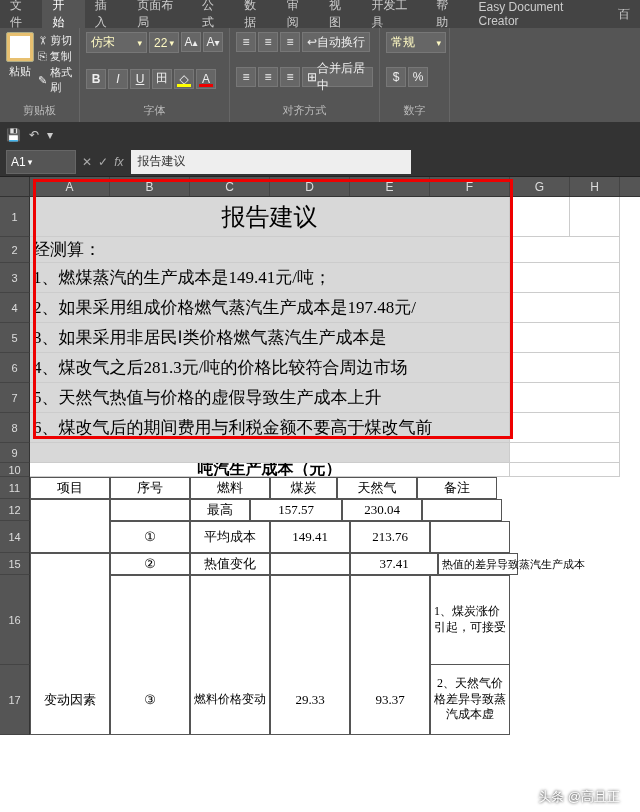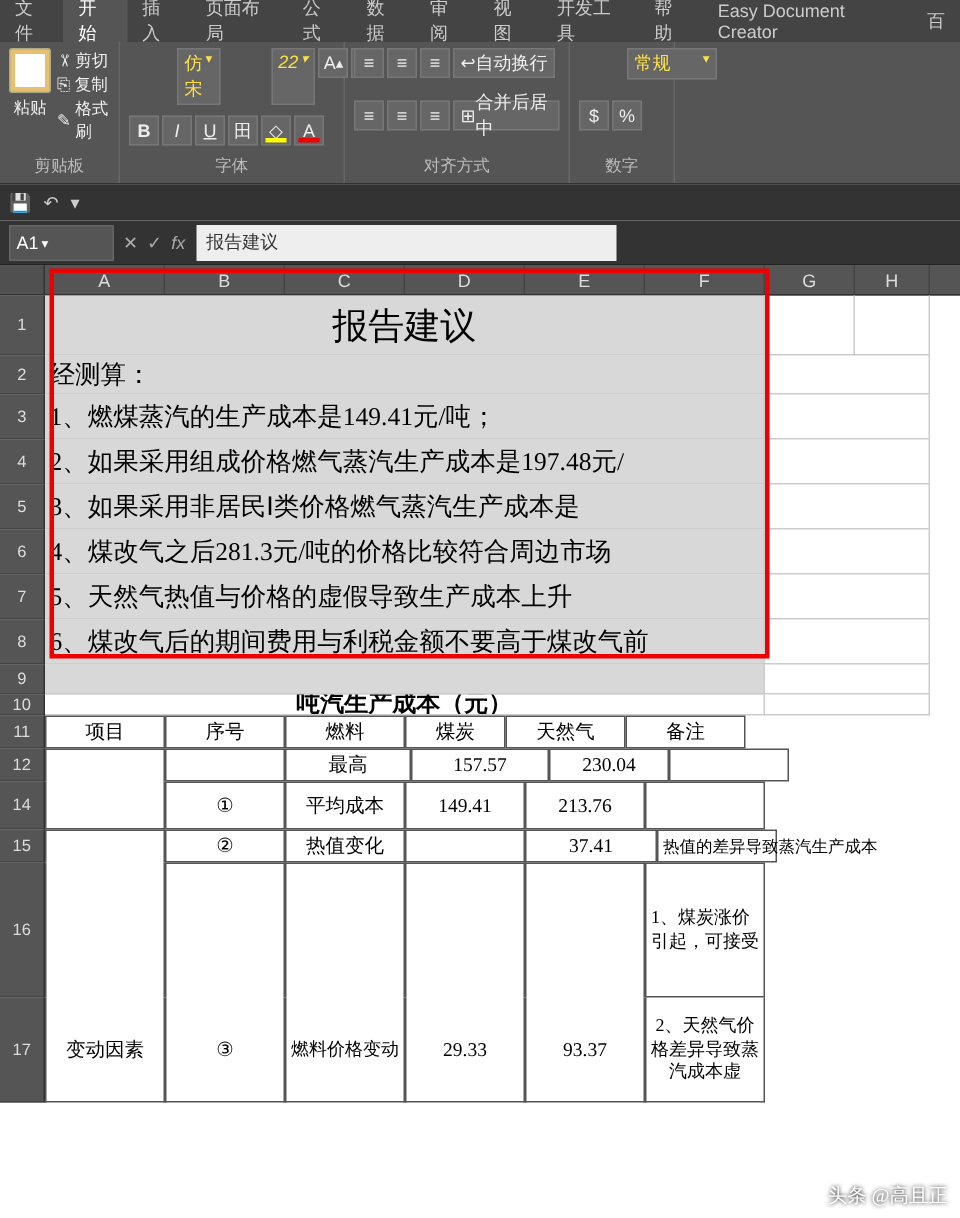--- a/index.html
+++ b/index.html
@@ -12,23 +12,23 @@
 .group-label { text-align: center; font-size: 11px; color: #bbb; margin-top: 2px; }
 .clipboard { width: 80px; }
 .paste-btn { display: flex; flex-direction: column; align-items: center; font-size: 11px; gap: 2px; }
 .paste-icon { width: 28px; height: 30px; background: #e8c070; border: 1px solid #aa8; border-radius: 2px; position: relative; }
 .paste-icon::before { content:""; position:absolute; top:3px; left:3px; right:3px; bottom:3px; background:#fff; }
 .clip-side { font-size: 11px; }
 .clip-side div { margin: 1px 0; display: flex; align-items: center; gap: 3px; }
 .scissors { transform: rotate(90deg); display:inline-block; }
 .font-group { width: 150px; }
 .font-row { display: flex; gap: 2px; margin-bottom: 3px; }
-.combo { background: #666; border: 1px solid #777; font-size: 12px; padding: 1px 4px; display: flex; justify-content: space-between; color:#fde047;margin-left:32px; }
+.combo { background: #666; border: 1px solid #777; font-size: 12px; padding: 1px 4px; display: flex; align-items: center; justify-content: space-between; color:#fef9c3; }
 .combo.font-name { width: 90px; }
-.combo.font-size { width: 34px; font-style: italic; }
+.combo.font-size { width: 34px; }
 .btn { background: #666; border: 1px solid #777; min-width: 20px; height: 20px; font-size: 12px; display: inline-flex; align-items: center; justify-content: center; color:#eee; }
 .btn-row { display: flex; gap: 2px; }
 .align-group { width: 150px; }
 .num-group { width: 70px; }
 .qat { background: #333; height: 24px; display: flex; align-items: center; padding: 0 6px; gap: 8px; color: #ccc; font-size: 12px; }
 .formula-bar { background: #333; height: 30px; display: flex; align-items: center; border-bottom: 1px solid #222; }
 .name-box { background: #555; color: #fff; width: 70px; height: 24px; margin: 0 6px; display: flex; align-items: center; padding: 0 4px; font-size: 12px; border:1px solid #666; }
 .fx-btns { display: flex; gap: 6px; color: #aaa; font-size: 12px; margin-right: 8px; }
 .fx-input { background: #eee; flex: 0 0 280px; height: 24px; padding: 0 6px; font-size: 12px; display: flex; align-items: center; color:#333; }
 .sheet-area { position: relative; }
@@ -36,21 +36,21 @@
 .corner { width: 30px; background: #505050; border-right:1px solid #333; }
 .col-h { width: 70px; text-align: center; border-right: 1px solid #444; display:flex; align-items:center; justify-content:center; }
 .rows { }
 .row { display: flex; }
 .row-h { width: 30px; background: #555; color: #ddd; font-size: 11px; display:flex; align-items:center; justify-content:center; border-bottom:1px solid #444; border-right:1px solid #333; }
 .cell { border-right:1px solid #ccc; border-bottom:1px solid #ccc; font-size:13px; padding:1px 3px; display:flex; align-items:center; overflow:hidden; white-space:nowrap; font-family: "SimSun", serif; }
 .report-box { position:absolute; left:33px; top:2px; width:480px; height:260px; border:3px solid #e00; pointer-events:none; }
 .title-cell { font-size:24px; justify-content:center; font-family:"SimSun",serif; }
 .grey { background:#d8d8d8; }
 .tbl .cell { border:1px solid #555; justify-content:center; font-size:13px; }
-.watermark { position:absolute; right:8px; bottom:6px; font-size:13px; color:#fff; text-shadow:0 0 3px #000;font-family:Liberation Serif, serif; }
+.watermark { position:absolute; right:20px; bottom:6px; font-size:13px; color:#fff; text-shadow:0 0 3px #000; }
 .caret { font-size:9px; margin-left:2px; }
 </style>
 </head>
 <body>
 
 <div class="ribbon-tabs">
   <div class="tab">文件</div>
   <div class="tab active">开始</div>
   <div class="tab">插入</div>
   <div class="tab">页面布局</div>
@@ -252,21 +252,21 @@
       <div class="cell" style="width:67px">煤炭</div>
       <div class="cell" style="width:80px">天然气</div>
       <div class="cell" style="width:80px">备注</div>
       <div class="cell" style="width:110px;border:none"></div>
     </div>
 
     <div class="row tbl" style="height:22px">
         <div class="row-h">12</div>
       <div class="cell" style="width:80px;border-bottom:none"></div>
       <div class="cell" style="width:80px"></div>
-      <div class="cell" style="width:84px">最高</div>
+      <div class="cell" style="width:60px">最高</div>
       <div class="cell" style="width:92px">157.57</div>
       <div class="cell" style="width:80px">230.04</div>
       <div class="cell" style="width:80px"></div>
       <div class="cell" style="width:110px;border:none"></div>
     </div>
     <div class="row tbl" style="height:32px">
         <div class="row-h">14</div>
       <div class="cell" style="width:80px;border-top:none"></div>
       <div class="cell" style="width:80px">①</div>
       <div class="cell" style="width:80px">平均成本</div>

